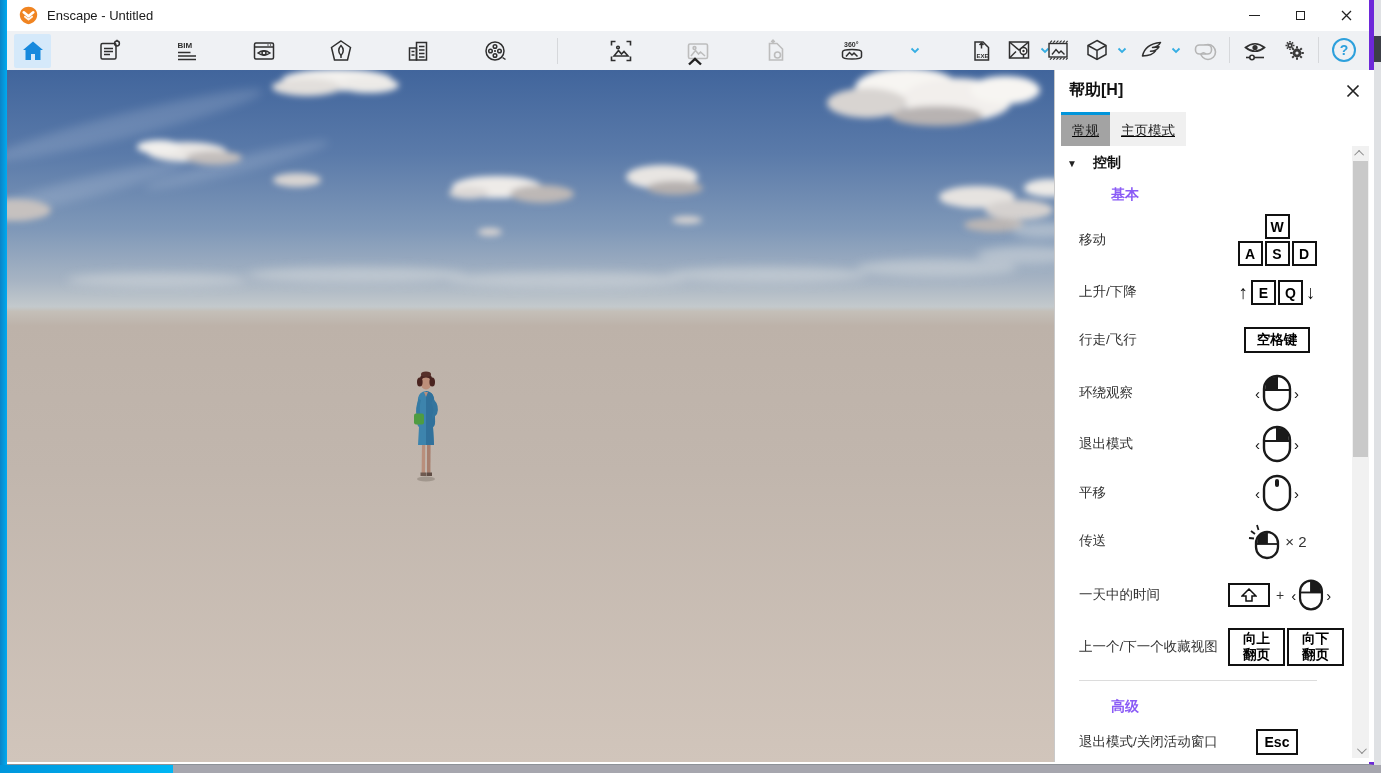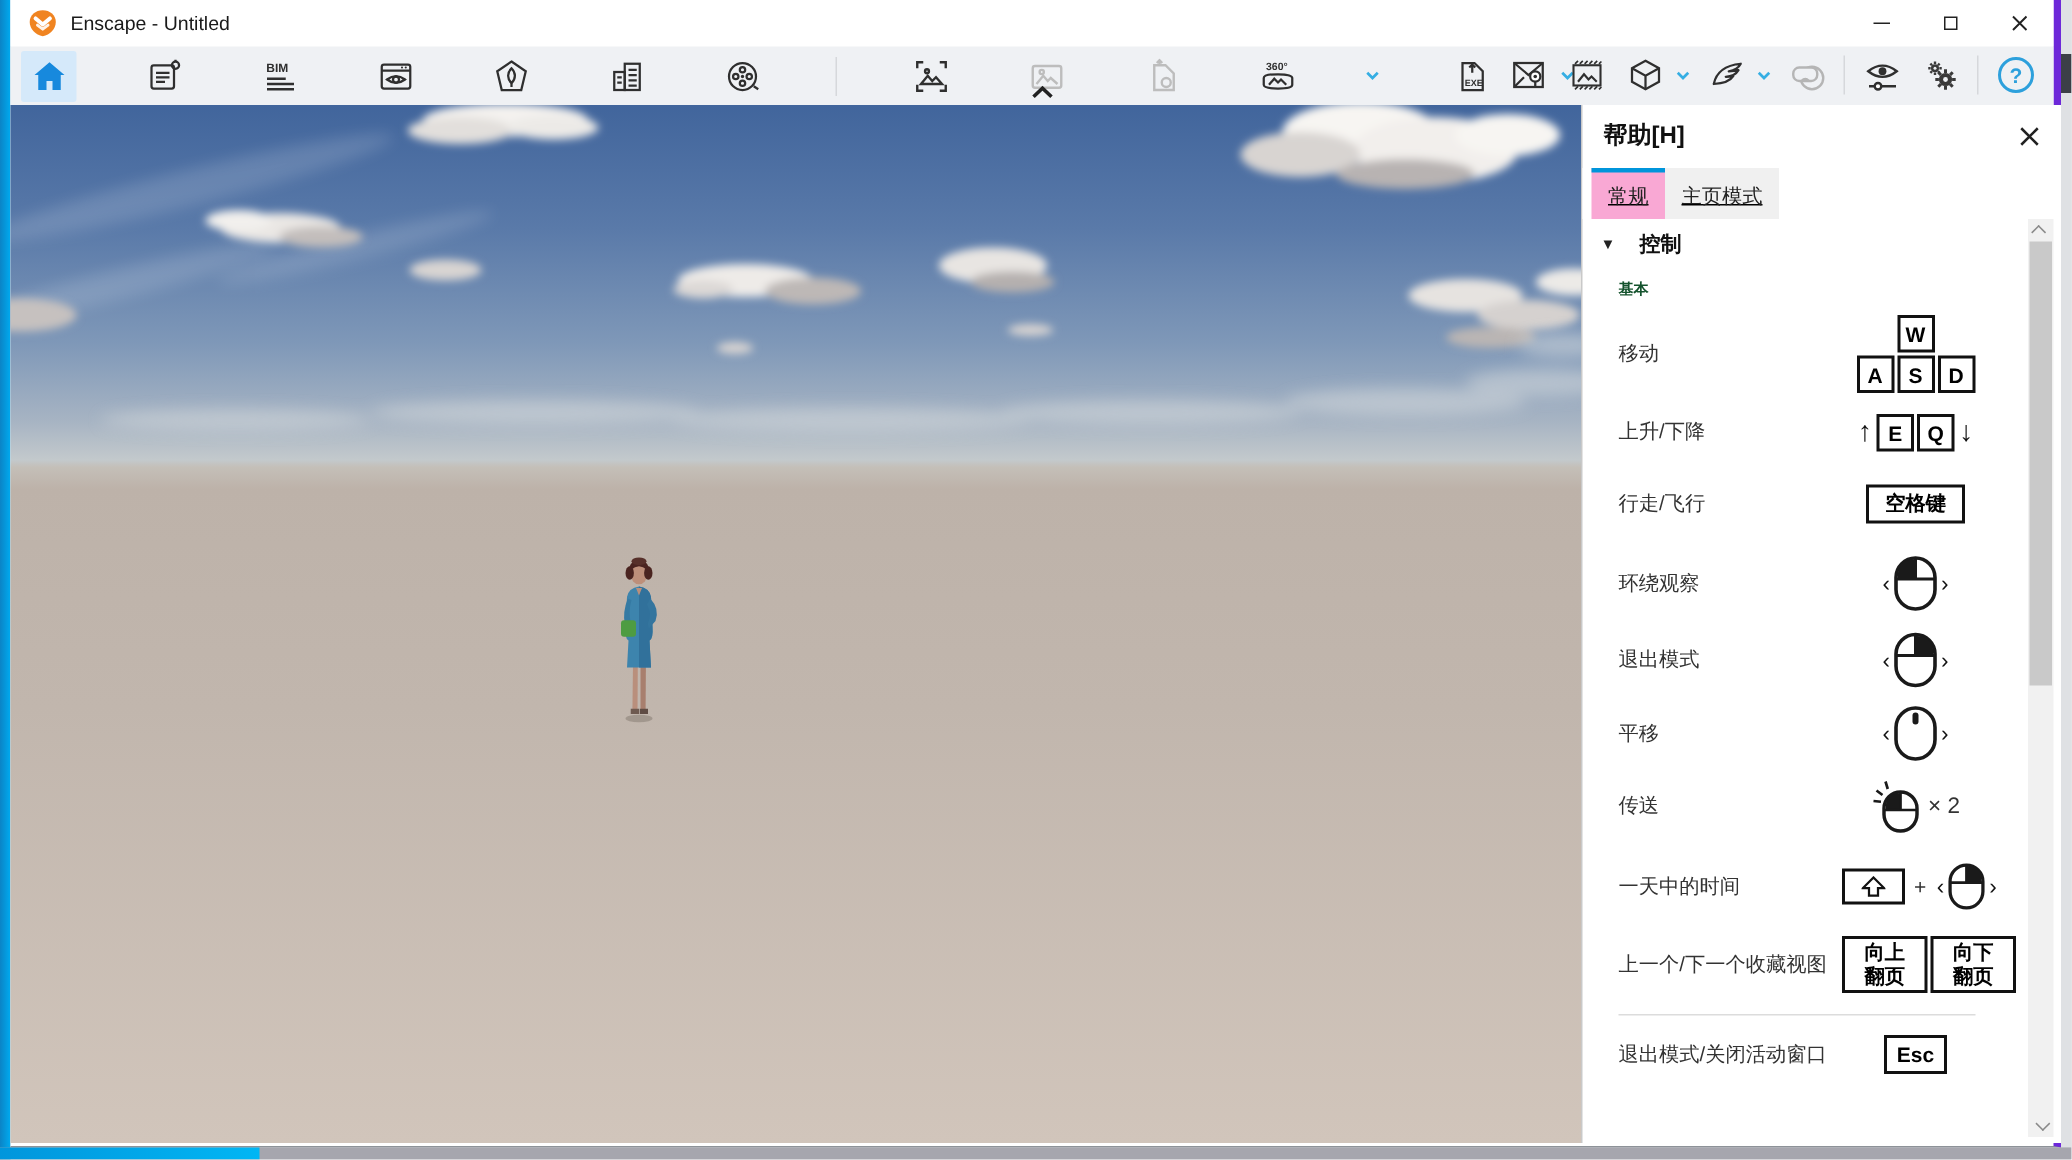--- a/index.html
+++ b/index.html
@@ -51,28 +51,28 @@
   
   .help-panel { position:absolute; left:1047px; top:70px; width:320px; height:692px;
     background:#fff; border-left:1px solid #c9c9c9;text-decoration:underline; }
   .hp-header { position:relative; height:42px; }
   .hp-title { position:absolute; left:14px; top:10px; font-size:16px; font-weight:bold; color:#111; }
   .hp-close { position:absolute; right:9px; top:9px; width:24px; height:24px;
     display:flex; align-items:center; justify-content:center; }
   .hp-tabs { position:relative; height:34px; display:flex; padding-left:6px; background:#fff; }
   .tab { height:34px; display:flex; align-items:center; padding:0 11px; font-size:13.5px;
     color:#222; background:#f0f0f0; border-top:3px solid #f0f0f0; }
-  .tab.active { background:#f9a8d4; border-top:3px solid #0095db; }
+  .tab.active { background:#a3a3a3; border-top:3px solid #0095db; }
   .hp-content { position:absolute; left:0; top:76px; right:17px; bottom:0;
     padding:7px 30px 0 24px; overflow:hidden; }
 
   .sec-header { display:flex; align-items:center; margin-left:-12px; font-size:14px;
     font-weight:bold; color:#111; height:20px; }
   .sec-arrow { width:26px; font-size:10px; color:#222; }
-  .group-header { font-size:10px; font-weight:bold; color:#14532d; margin-top:13px; }
+  .group-header { font-size:14px; font-weight:bold; color:#8b5cf6; margin-top:13px;margin-left:32px; }
 
   .crow { display:flex; align-items:center; }
   .crow .lbl { width:148px; font-size:13.5px; color:#333; line-height:1.4; flex:none; }
   .crow .vis { flex:1; display:flex; align-items:center; justify-content:center; }
 
   kbd.key { display:inline-flex; align-items:center; justify-content:center; min-width:25px; height:25px;
     border:2px solid #111; background:#fff; font-weight:bold; font-size:14px;
     font-family:"Liberation Sans",sans-serif; margin:0 1px; }
   kbd.wide { padding:0 11px; height:26px; font-size:13.5px; }
   kbd.shift-key { width:42px; height:24px; }
@@ -525,20 +525,21 @@
           </kbd>
           <kbd class="key two-line">
             <span>向下</span>
             <span>翻页</span>
           </kbd>
         </div>
       </div>
 
       <hr class="divider">
 
+      <div class="group-header" style="margin-top:17px;">高级</div>
 
       <div class="crow" style="margin-top:13px;">
         <div class="lbl">退出模式/关闭活动窗口</div>
         <div class="vis">
             <kbd class="key esc">Esc</kbd>
           </div>
       </div>
     </div>
 
     <div class="hp-scroll">

